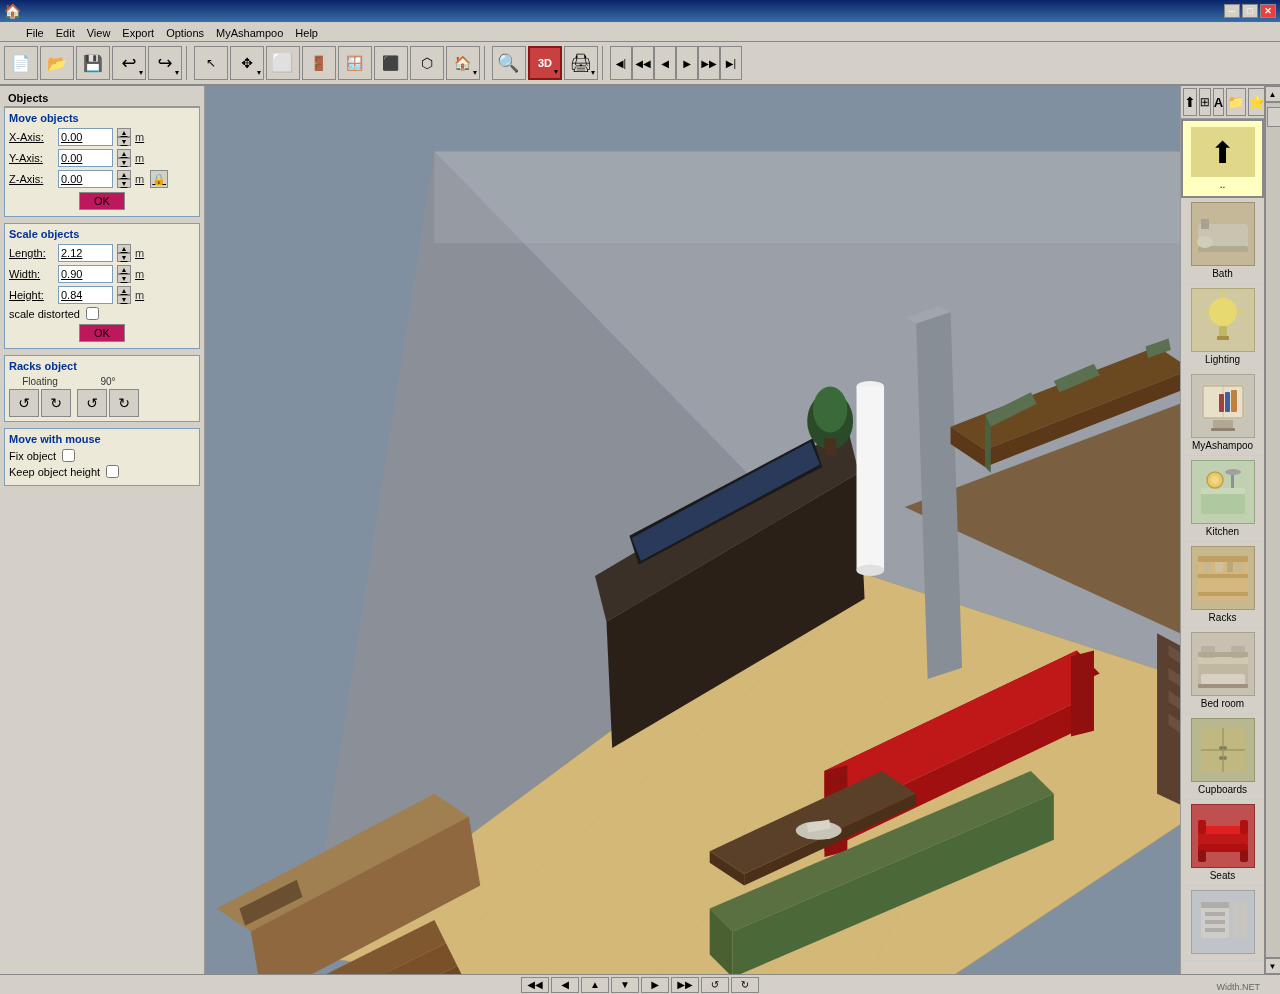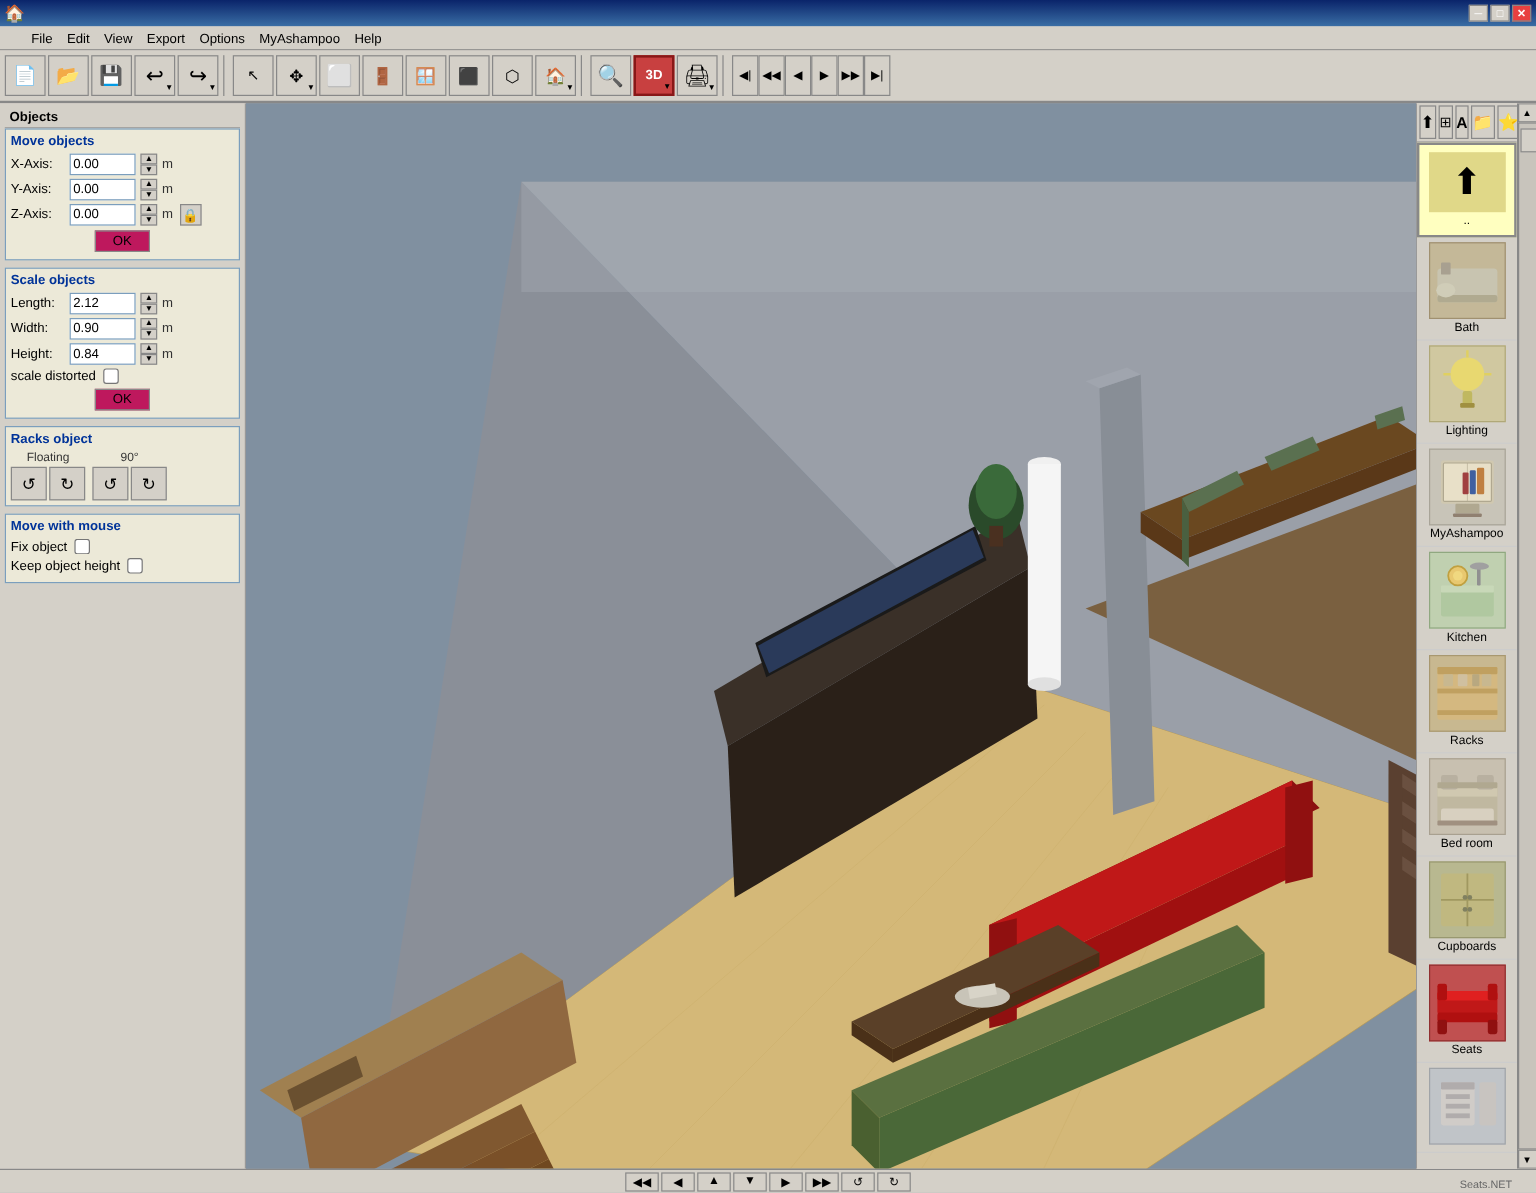--- a/index.html
+++ b/index.html
@@ -80,20 +80,21 @@
     .section-title {
       color: #003399;
       font-weight: bold;
       margin-bottom: 4px;
     }
     .input-row {
       display: flex;
       align-items: center;
       margin-bottom: 3px;
       gap: 4px;
+      text-decoration: underline;
     }
     .input-label { width: 45px; }
     .num-input {
       width: 55px;
       height: 18px;
       border: 1px solid #7b9ebd;
       background: white;
       padding: 1px 2px;
       font-size: 11px;
     }
@@ -721,15 +722,15 @@
 
   <div id="bottom-bar">
     <div class="nav-btn">◀◀</div>
     <div class="nav-btn">◀</div>
     <div class="nav-btn">▲</div>
     <div class="nav-btn">▼</div>
     <div class="nav-btn">▶</div>
     <div class="nav-btn">▶▶</div>
     <div class="nav-btn">↺</div>
     <div class="nav-btn">↻</div>
-    <span class="kopona-text">Seats.NET</span>
+    <span class="kopona-text">Width.NET</span>
   </div>
 </div>
 
 </body></html>

